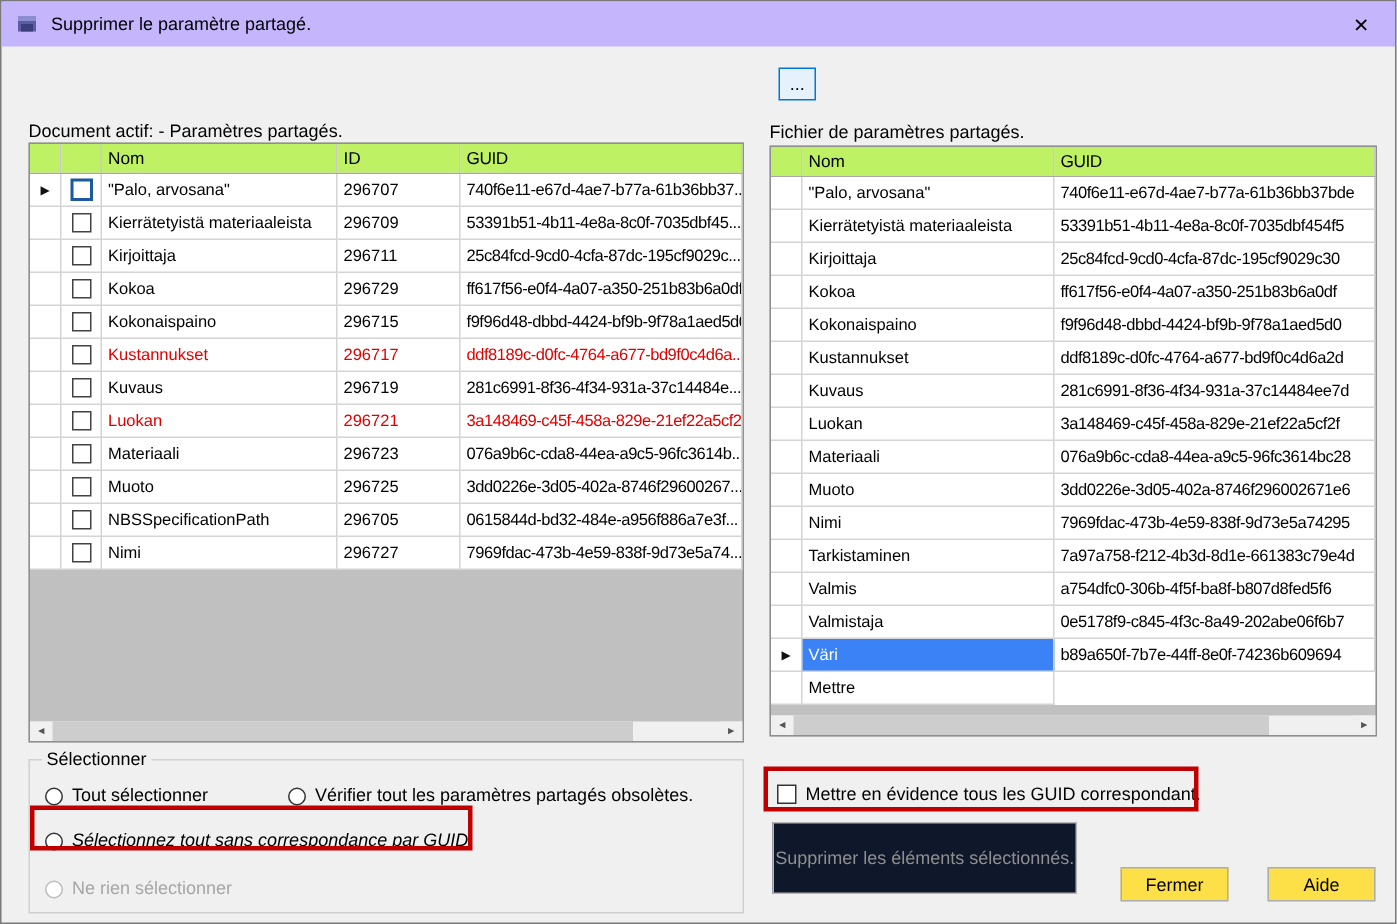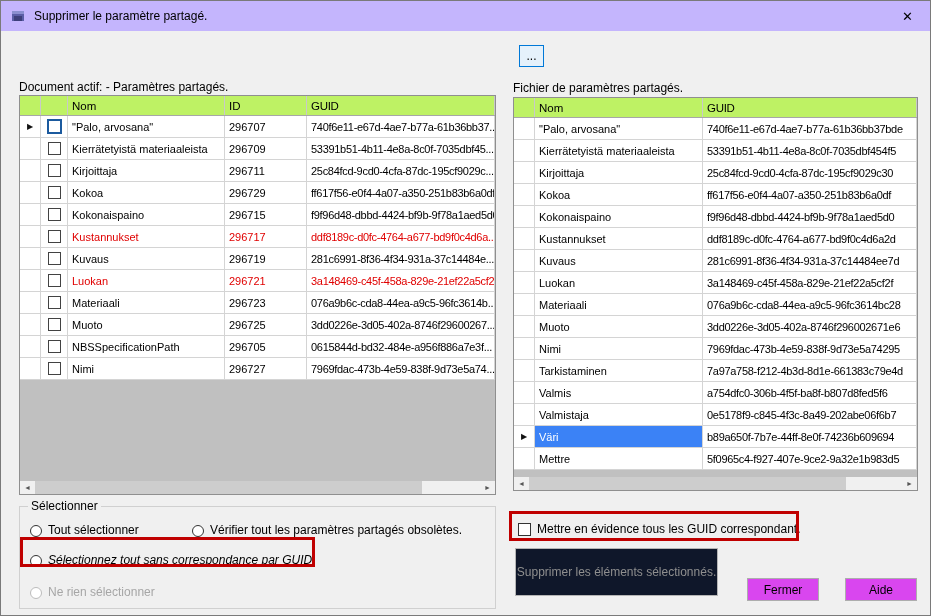--- a/index.html
+++ b/index.html
@@ -49,21 +49,21 @@
   .groupbox-label { position:absolute; top:-8px; left:8px; background:#f0f0f0; padding:0 3px; font-size:12px; color:#000; }
   .radio { position:absolute; display:flex; align-items:flex-end; gap:6px; font-size:12px; color:#000; white-space:nowrap; }
   .radio-circle { width:12px; height:12px; border-radius:50%; border:1px solid #333; background:#fff; flex:0 0 12px; }
   .radio.disabled { color:#a6a6a6; }
   .radio.disabled .radio-circle { border-color:#bcbcbc; }
 
   .checkline { position:absolute; display:flex; align-items:center; gap:6px; font-size:12px; color:#000; white-space:nowrap; }
   .cb-box { width:13px; height:13px; border:1px solid #333; background:#fff; flex:0 0 13px; }
 
   
-  .btn { position:absolute; background:#d946ef; border:1px solid #adadad; font-size:12px; color:#000; display:flex; align-items:center; justify-content:center; }
+  .btn { position:absolute; background:#fde047; border:1px solid #adadad; font-size:12px; color:#000; display:flex; align-items:center; justify-content:center; }
   .btn.disabled { background:#0f172a; border-color:#b5b5b5; color:#8f8f8f; }
 
   
   .red-box { position:absolute; border:3px solid #c00000; pointer-events:none; z-index:50; }
   .red-box-1 { left:19px; top:536px; width:295px; height:30px; }
   .red-box-2 { left:508px; top:510px; width:290px; height:30px; }
 </style>
 </head>
 <body>
 
@@ -294,21 +294,20 @@
         <div class="grid-row">
           <div class="cell c-rowhdr">
             <span class="row-arrow">▶</span>
           </div>
           <div class="cell c-name2 selected">Väri</div>
           <div class="cell c-guid2">b89a650f-7b7e-44ff-8e0f-74236b609694</div>
         </div>
         <div class="grid-row">
           <div class="cell c-rowhdr"></div>
           <div class="cell c-name2">Mettre</div>
-          <div class="cell c-guid2">5f0965c4-f927-407e-9ce2-9a32e1b983d5</div>
         </div>
       </div>
     <div class="hscroll">
       <div class="sb-btn">◄</div>
       <div class="sb-track">
           <div class="sb-thumb" style="width:85%;"></div>
         </div>
       <div class="sb-btn">►</div>
     </div>
   </div>

